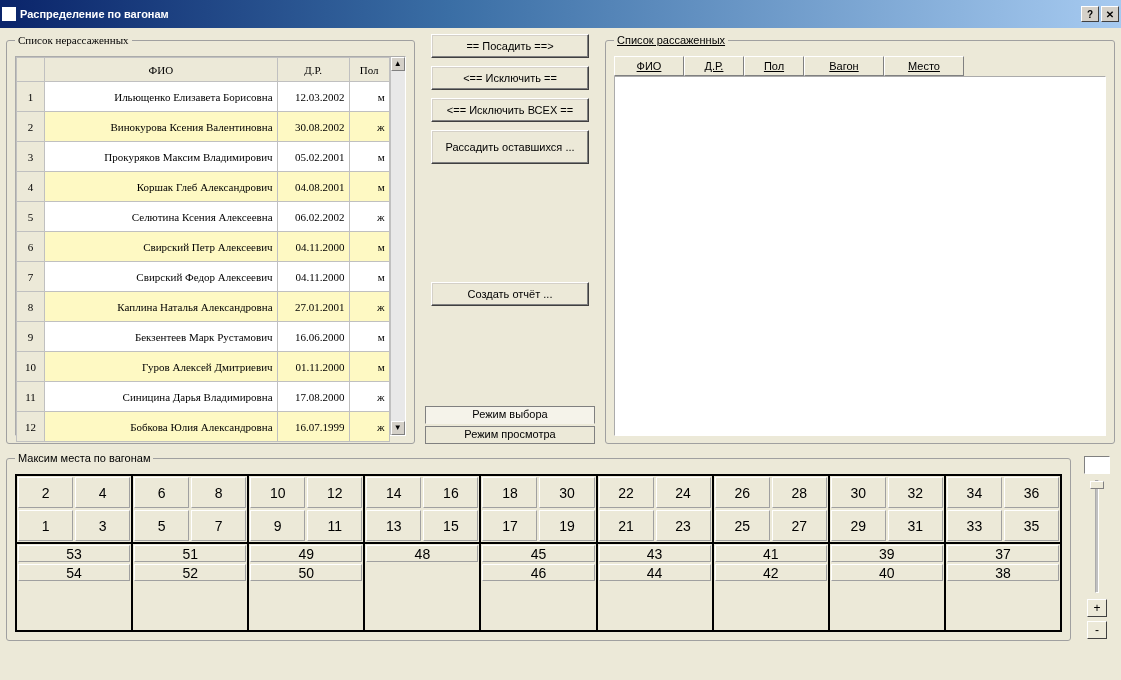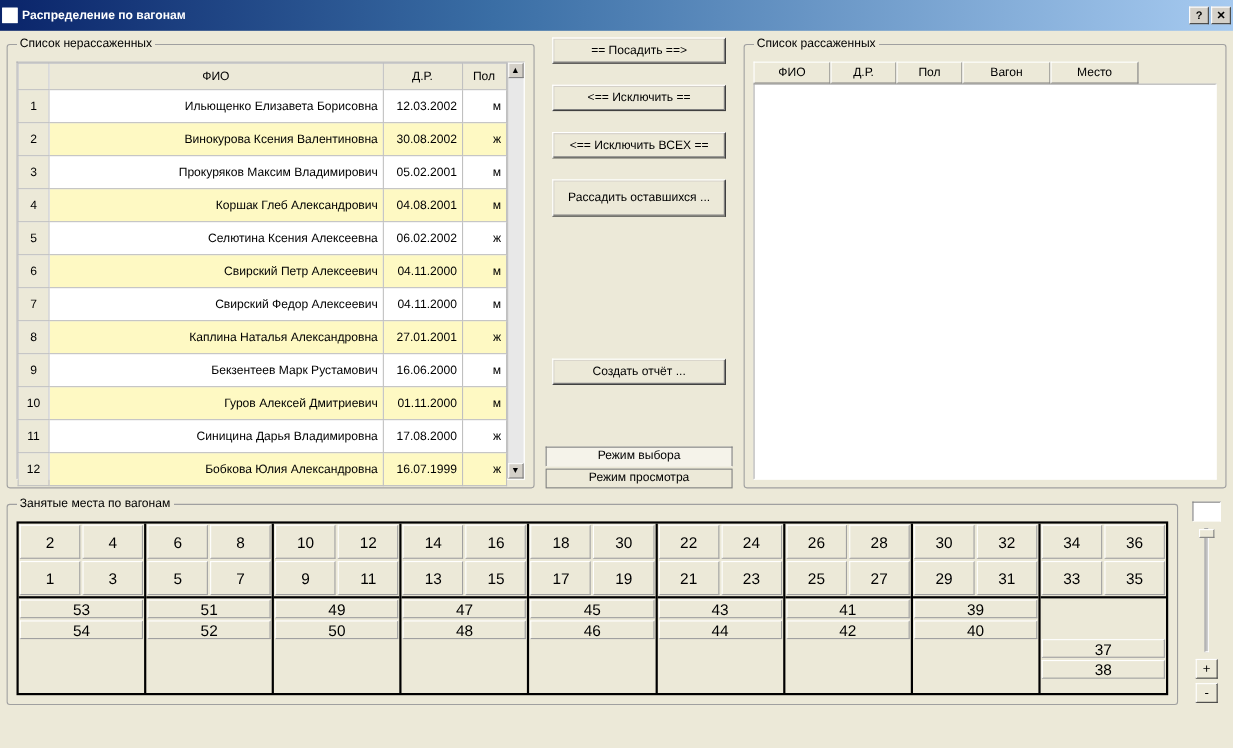--- a/index.html
+++ b/index.html
@@ -48,23 +48,23 @@
   }
   fieldset.group > legend {
     font-size: 11px;
     padding: 0 3px;
   }
   .top-row {
     display: flex;
     gap: 10px;
     margin-bottom: 8px;
   }
-  .left-box { width: 480px; height: 410px; }
+  .left-box { width: 409px; height: 410px; font-family: Liberation Serif, serif; }
   .mid-box { width: 170px; height: 410px; display:flex; flex-direction:column; }
-  .right-box { flex:1; height: 410px; }
+  .right-box { flex:1; height: 410px; text-decoration: underline; }
 
   
   .tbl-wrap {
     display:flex; height: 380px;
     border: 1px inset #fff;
     background:#fff;
   }
   .tbl {
     border-collapse: collapse;
     width: 100%;
@@ -105,21 +105,21 @@
   }
   .sb-up { top:0; } .sb-down { bottom:0; }
 
   
   .wbtn {
     width: 158px; height: 24px;
     background: #ece9d8;
     border: 1px solid #fff;
     border-right-color:#404040; border-bottom-color:#404040;
     box-shadow: inset -1px -1px 0 #808080, inset 1px 1px 0 #d4d0c8;
-    margin: 0 auto 19px auto;
+    margin: 0 auto 8px auto;
     display:flex; align-items:center; justify-content:center;
     font-size:11px;
     text-align:center;
   }
   .wbtn.tall { height: 34px; }
   .tabs {
     margin-top:auto;
     display:flex;
     height:36px;
     flex-direction:column;
@@ -164,21 +164,21 @@
   .seats-grid {
     border: 2px solid #000;
     display:flex;
     height: 158px;
   }
   .compartment {
     border-right: 2px solid #000;
     flex:1;
     display:flex; flex-direction:column;
   }
-  .compartment:last-child { border-right:none;gap:36px; }
+  .compartment:last-child { border-right:none; }
   .upper, .lower {
     display:grid;
   }
   .upper { grid-template-rows: 1fr 1fr; border-bottom: 2px solid #000; }
   .upper .pair { display:grid; grid-template-columns: 1fr 1fr; }
   .seat {
     display:flex; align-items:center; justify-content:center;
     height: 31px;
     font-size: 14px;
     border:1px solid #fff;
@@ -356,21 +356,21 @@
         <div class="hcell" style="width:60px">Пол</div>
         <div class="hcell" style="width:80px">Вагон</div>
         <div class="hcell" style="width:80px">Место</div>
       </div>
       <div class="right-body"></div>
     </fieldset>
   </div>
 
   <div class="bottom-row">
     <fieldset class="group seats-box">
-      <legend>Занятые места по вагонам</legend>
+      <legend>Максим места по вагонам</legend>
       <div class="seats-grid" id="seats-grid">
           <div class="compartment">
             <div class="upper">
               <div class="pair">
                 <div class="seat">2</div>
                 <div class="seat">4</div>
               </div>
               <div class="pair">
                 <div class="seat">1</div>
                 <div class="seat">3</div>
@@ -418,21 +418,20 @@
               <div class="pair">
                 <div class="seat">14</div>
                 <div class="seat">16</div>
               </div>
               <div class="pair">
                 <div class="seat">13</div>
                 <div class="seat">15</div>
               </div>
             </div>
             <div class="lower">
-              <div class="seat">47</div>
               <div class="seat">48</div>
             </div>
           </div>
           <div class="compartment">
             <div class="upper">
               <div class="pair">
                 <div class="seat">18</div>
                 <div class="seat">30</div>
               </div>
               <div class="pair">

